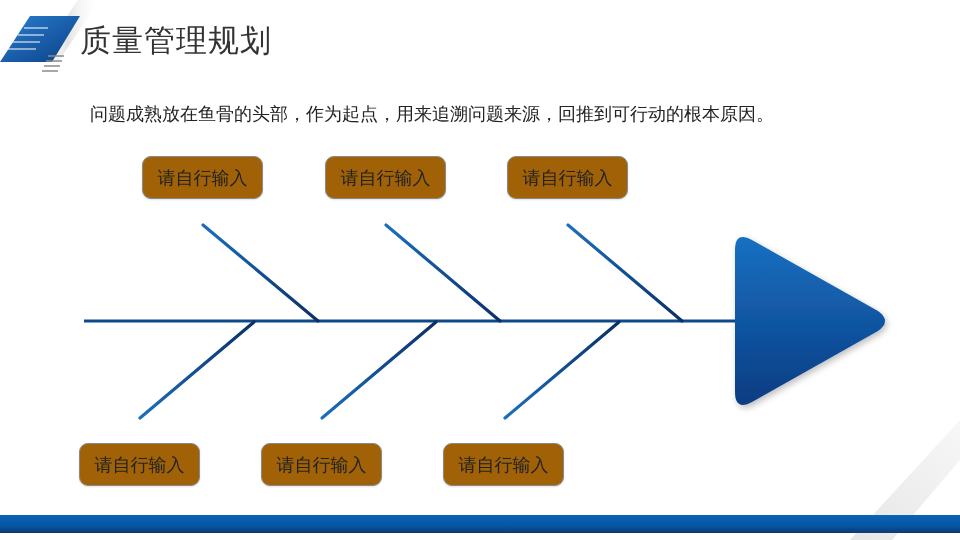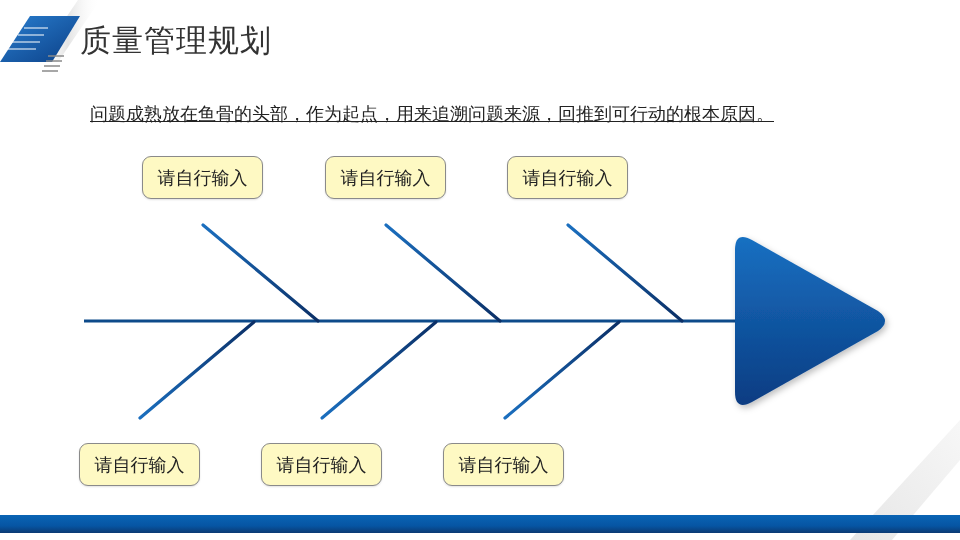--- a/index.html
+++ b/index.html
@@ -26,32 +26,31 @@
       letter-spacing: 1px;
       line-height: 40px;
     }
     .subtitle {
       position: absolute;
       left: 90px; top: 101px;
       font-size: 18px;
       color: #222222;
       line-height: 26px;
       white-space: nowrap;
-      text-decoration: underline;
     }
     .diagram {
       position: absolute; left: 0; top: 0;
       width: 960px; height: 540px;
     }
     .cause-box {
       position: absolute;
       width: 121px; height: 43px;
       border: 1px solid #8a8a8a;
       border-radius: 9px;
-      background: #fef9c3;
+      background: #a16207;
       box-sizing: border-box;
       display: flex; align-items: center; justify-content: center;
       font-size: 18px;
       color: #222222;
       cursor: text;
       box-shadow: 0 1px 2px rgba(0,0,0,0.12);
     }
     .head-label {
       position: absolute;
       left: 760px; top: 310px;

